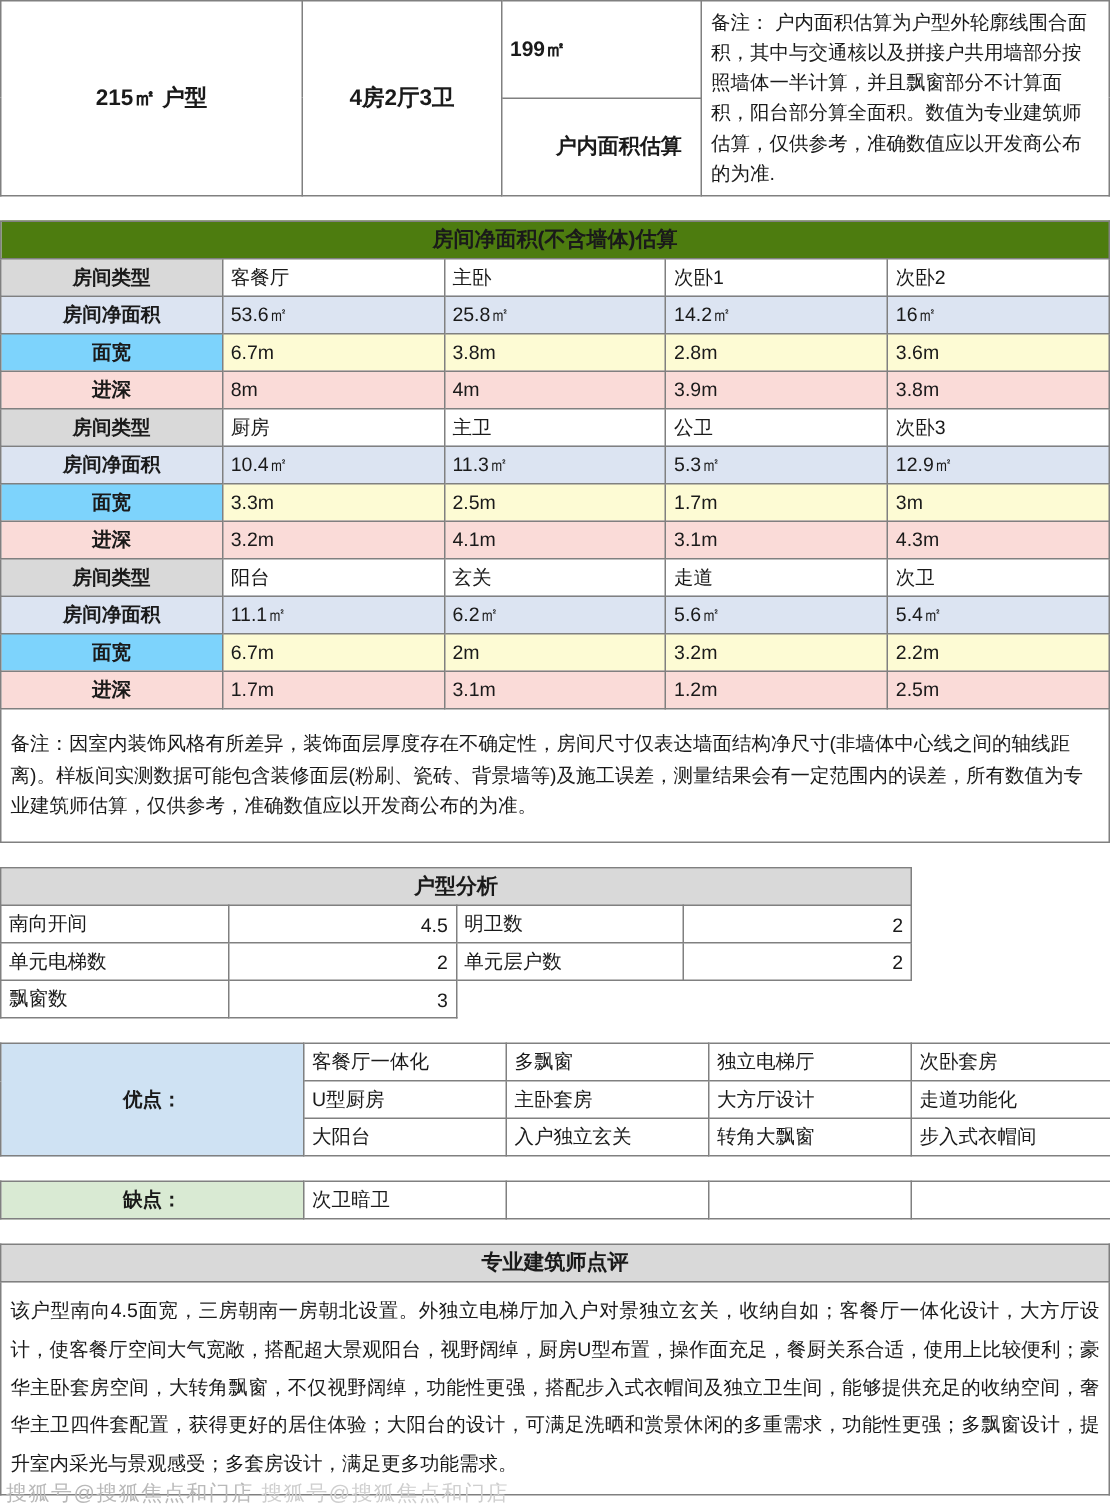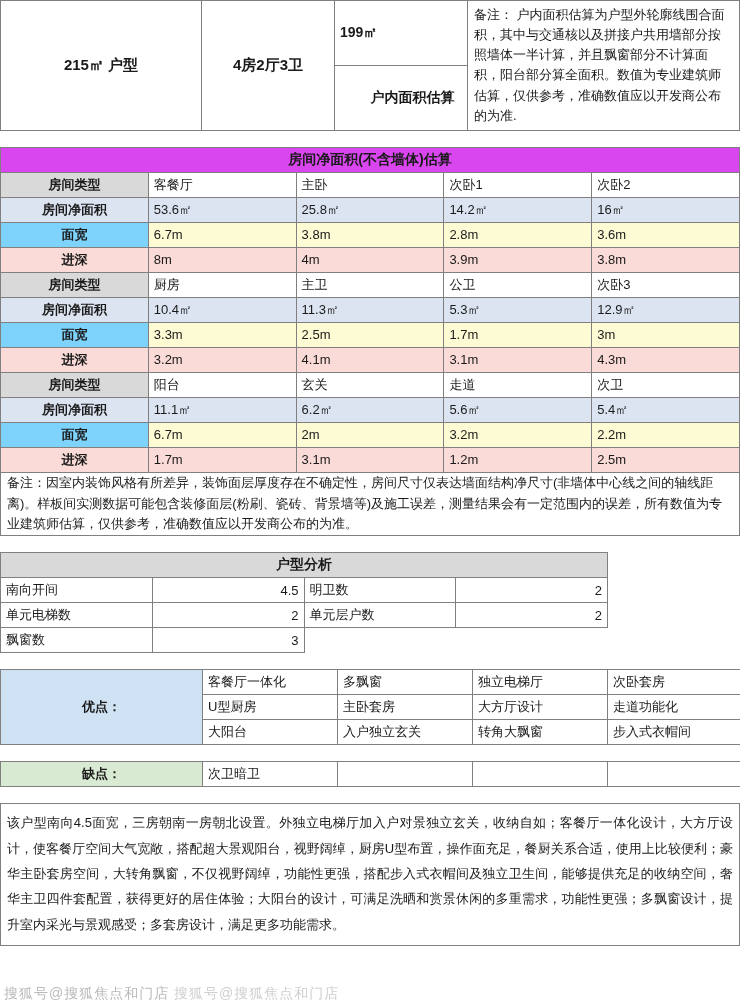--- a/index.html
+++ b/index.html
@@ -26,30 +26,30 @@
   .t-top .c2 { width: 133px; text-align: center; font-weight: bold; font-size: 15px; }
   .t-top .c3 { width: 133px; font-weight: bold; font-size: 14px; }
   .t-top .c3b { width: 133px; text-align: center; font-weight: bold; font-size: 14px; padding-left: 28px; }
   .t-top .c4 { font-size: 13px; line-height: 1.55; padding: 4px 6px; }
 
   .gap { height: 16px; }
   .gap-sm { height: 12px; }
 
   
   .t-rooms td { height: 21px; }
-  .t-rooms .title { background: #d946ef; text-align: center; font-weight: bold; font-size: 14px; }
+  .t-rooms .title { background: #4d7c0f; text-align: center; font-weight: bold; font-size: 14px; }
   .t-rooms .rowhead { background: #d9d9d9; text-align: center; font-weight: bold; width: 133px; }
   .t-rooms .net { background: #dce4f2; text-align: center; font-weight: bold; }
   .t-rooms .w { background: #7dd3fc; text-align: center; font-weight: bold; }
   .t-rooms .d { background: #fadbd8; text-align: center; font-weight: bold; }
   .t-rooms .vnet { background: #dce4f2; }
   .t-rooms .vw { background: #fdfbd4; }
   .t-rooms .vd { background: #fadbd8; margin-left: 18px; }
   .t-rooms .c { width: 137px; }
-  .t-rooms .note { line-height: 1.6; padding: 0 6px; font-size: 13px; }
+  .t-rooms .note { line-height: 1.6; padding: 13px 6px; font-size: 13px; }
 
   
   .t-ana { width: 608px; }
   .t-ana td { height: 21px; }
   .t-ana .title { background: #d9d9d9; text-align: center; font-weight: bold; font-size: 14px; }
   .t-ana .lbl { width: 202px; }
   .t-ana .val { width: 102px; text-align: right; }
   .t-ana .lbl2 { width: 202px; }
   .t-ana .val2 { width: 102px; text-align: right; }
   .t-ana .blank { border: none; }
@@ -262,20 +262,23 @@
       <td class="cell"></td>
       <td class="cell"></td>
     </tr>
   </tbody>
     </table>
 
   <div class="gap"></div>
 
   <table class="t-rev">
     <tbody>
+        <tr>
+      <td class="title">专业建筑师点评</td>
+    </tr>
     <tr>
       <td class="body">该户型南向4.5面宽，三房朝南一房朝北设置。外独立电梯厅加入户对景独立玄关，收纳自如；客餐厅一体化设计，大方厅设计，使客餐厅空间大气宽敞，搭配超大景观阳台，视野阔绰，厨房U型布置，操作面充足，餐厨关系合适，使用上比较便利；豪华主卧套房空间，大转角飘窗，不仅视野阔绰，功能性更强，搭配步入式衣帽间及独立卫生间，能够提供充足的收纳空间，奢华主卫四件套配置，获得更好的居住体验；大阳台的设计，可满足洗晒和赏景休闲的多重需求，功能性更强；多飘窗设计，提升室内采光与景观感受；多套房设计，满足更多功能需求。</td>
     </tr>
   </tbody>
     </table>
 
   <div class="gap-sm"></div>
 </div>
 
 <div class="watermark">

